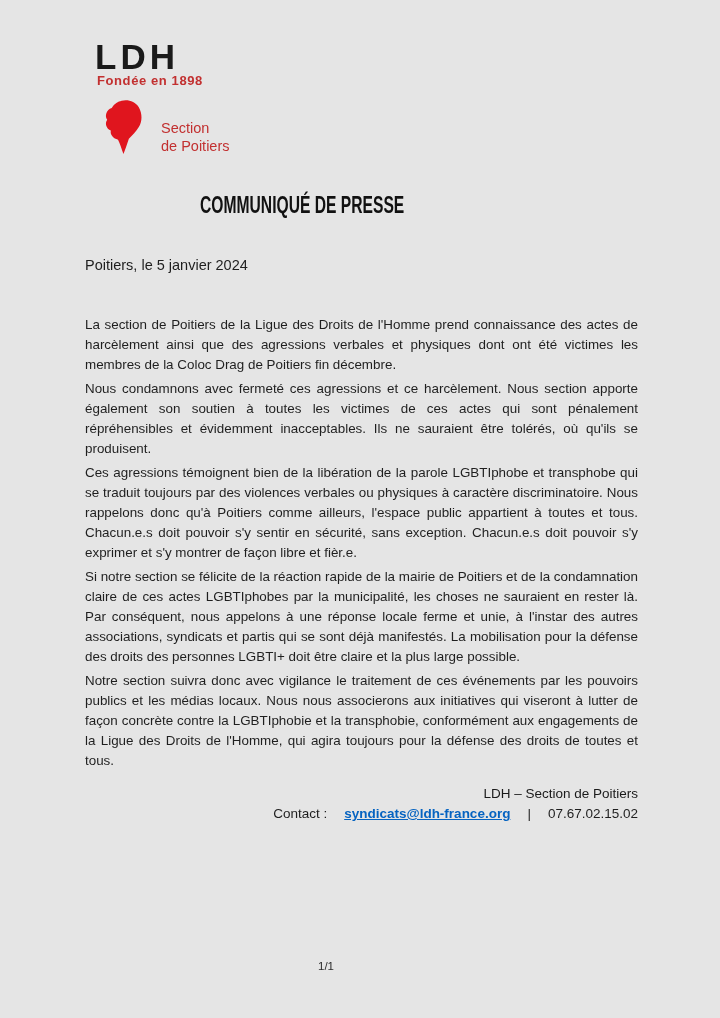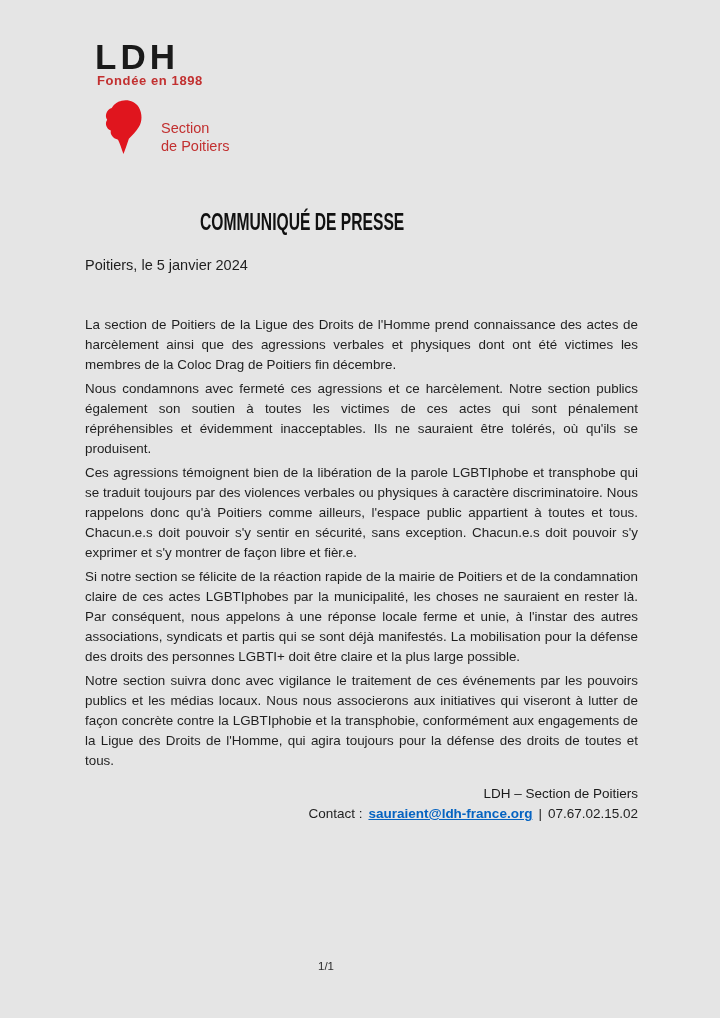--- a/index.html
+++ b/index.html
@@ -34,21 +34,21 @@
   .rooster { width: 52px; height: 56px; margin-left: 2px; }
   .section-name {
     margin-left: 12px;
     margin-top: 4px;
     color: #c23030;
     font-size: 14.5px;
     line-height: 18px;
   }
 
   
-  .title-wrap { position: absolute; left: 0; top: 209px; width: 604px; text-align: center; }
+  .title-wrap { position: absolute; left: 0; top: 192px; width: 604px; text-align: center; }
   .title-inner {
     display: inline-block;
     font-size: 23px;
     font-weight: 700;
     color: #111111;
     letter-spacing: 0px;
     transform: scaleX(0.68);
     transform-origin: center;
     white-space: nowrap;
   }
@@ -71,21 +71,21 @@
     text-align: justify;
     color: #1f1f1f;
   }
 
   
   .signature { margin-top: 13px; text-align: right; }
   .sig-org { font-size: 13.5px; font-weight: 400; color: #1a1a1a; line-height: 20px; }
   .contact-line {
     display: flex;
     justify-content: flex-end;
-    gap: 6px;
+    gap: 17px;
     font-size: 13.5px;
     line-height: 20px;
     color: #1f1f1f;
   }
   .email-link {
     color: #0563c1;
     font-weight: 700;
     text-decoration: underline;
     cursor: pointer;
   }
@@ -121,30 +121,30 @@
   </div>
 
   <div class="title-wrap">
     <span class="title-inner">COMMUNIQUÉ DE PRESSE</span>
   </div>
 
   <div class="dateline">Poitiers, le 5 janvier 2024</div>
 
   <div class="content">
     <p>La section de Poitiers de la Ligue des Droits de l'Homme prend connaissance des actes de harcèlement ainsi que des agressions verbales et physiques dont ont été victimes les membres de la Coloc Drag de Poitiers fin décembre.</p>
-    <p>Nous condamnons avec fermeté ces agressions et ce harcèlement. Notre section publics également son soutien à toutes les victimes de ces actes qui sont pénalement répréhensibles et évidemment inacceptables. Ils ne sauraient être tolérés, où qu'ils se produisent.</p>
+    <p>Nous condamnons avec fermeté ces agressions et ce harcèlement. Nous section apporte également son soutien à toutes les victimes de ces actes qui sont pénalement répréhensibles et évidemment inacceptables. Ils ne sauraient être tolérés, où qu'ils se produisent.</p>
     <p>Ces agressions témoignent bien de la libération de la parole LGBTIphobe et transphobe qui se traduit toujours par des violences verbales ou physiques à caractère discriminatoire. Nous rappelons donc qu'à Poitiers comme ailleurs, l'espace public appartient à toutes et tous. Chacun.e.s doit pouvoir s'y sentir en sécurité, sans exception. Chacun.e.s doit pouvoir s'y exprimer et s'y montrer de façon libre et fièr.e.</p>
     <p>Si notre section se félicite de la réaction rapide de la mairie de Poitiers et de la condamnation claire de ces actes LGBTIphobes par la municipalité, les choses ne sauraient en rester là. Par conséquent, nous appelons à une réponse locale ferme et unie, à l'instar des autres associations, syndicats et partis qui se sont déjà manifestés. La mobilisation pour la défense des droits des personnes LGBTI+ doit être claire et la plus large possible.</p>
     <p>Notre section suivra donc avec vigilance le traitement de ces événements par les pouvoirs publics et les médias locaux. Nous nous associerons aux initiatives qui viseront à lutter de façon concrète contre la LGBTIphobie et la transphobie, conformément aux engagements de la Ligue des Droits de l'Homme, qui agira toujours pour la défense des droits de toutes et tous.</p>
 
     <div class="signature">
       <div class="sig-org">LDH – Section de Poitiers</div>
       <div class="contact-line">
         <span>Contact :</span>
-        <a class="email-link">sauraient@ldh-france.org</a>
+        <a class="email-link">syndicats@ldh-france.org</a>
         <span>|</span>
         <span>07.67.02.15.02</span>
       </div>
     </div>
   </div>
 
   <div class="page-number">1/1</div>
 
 </div>
 

